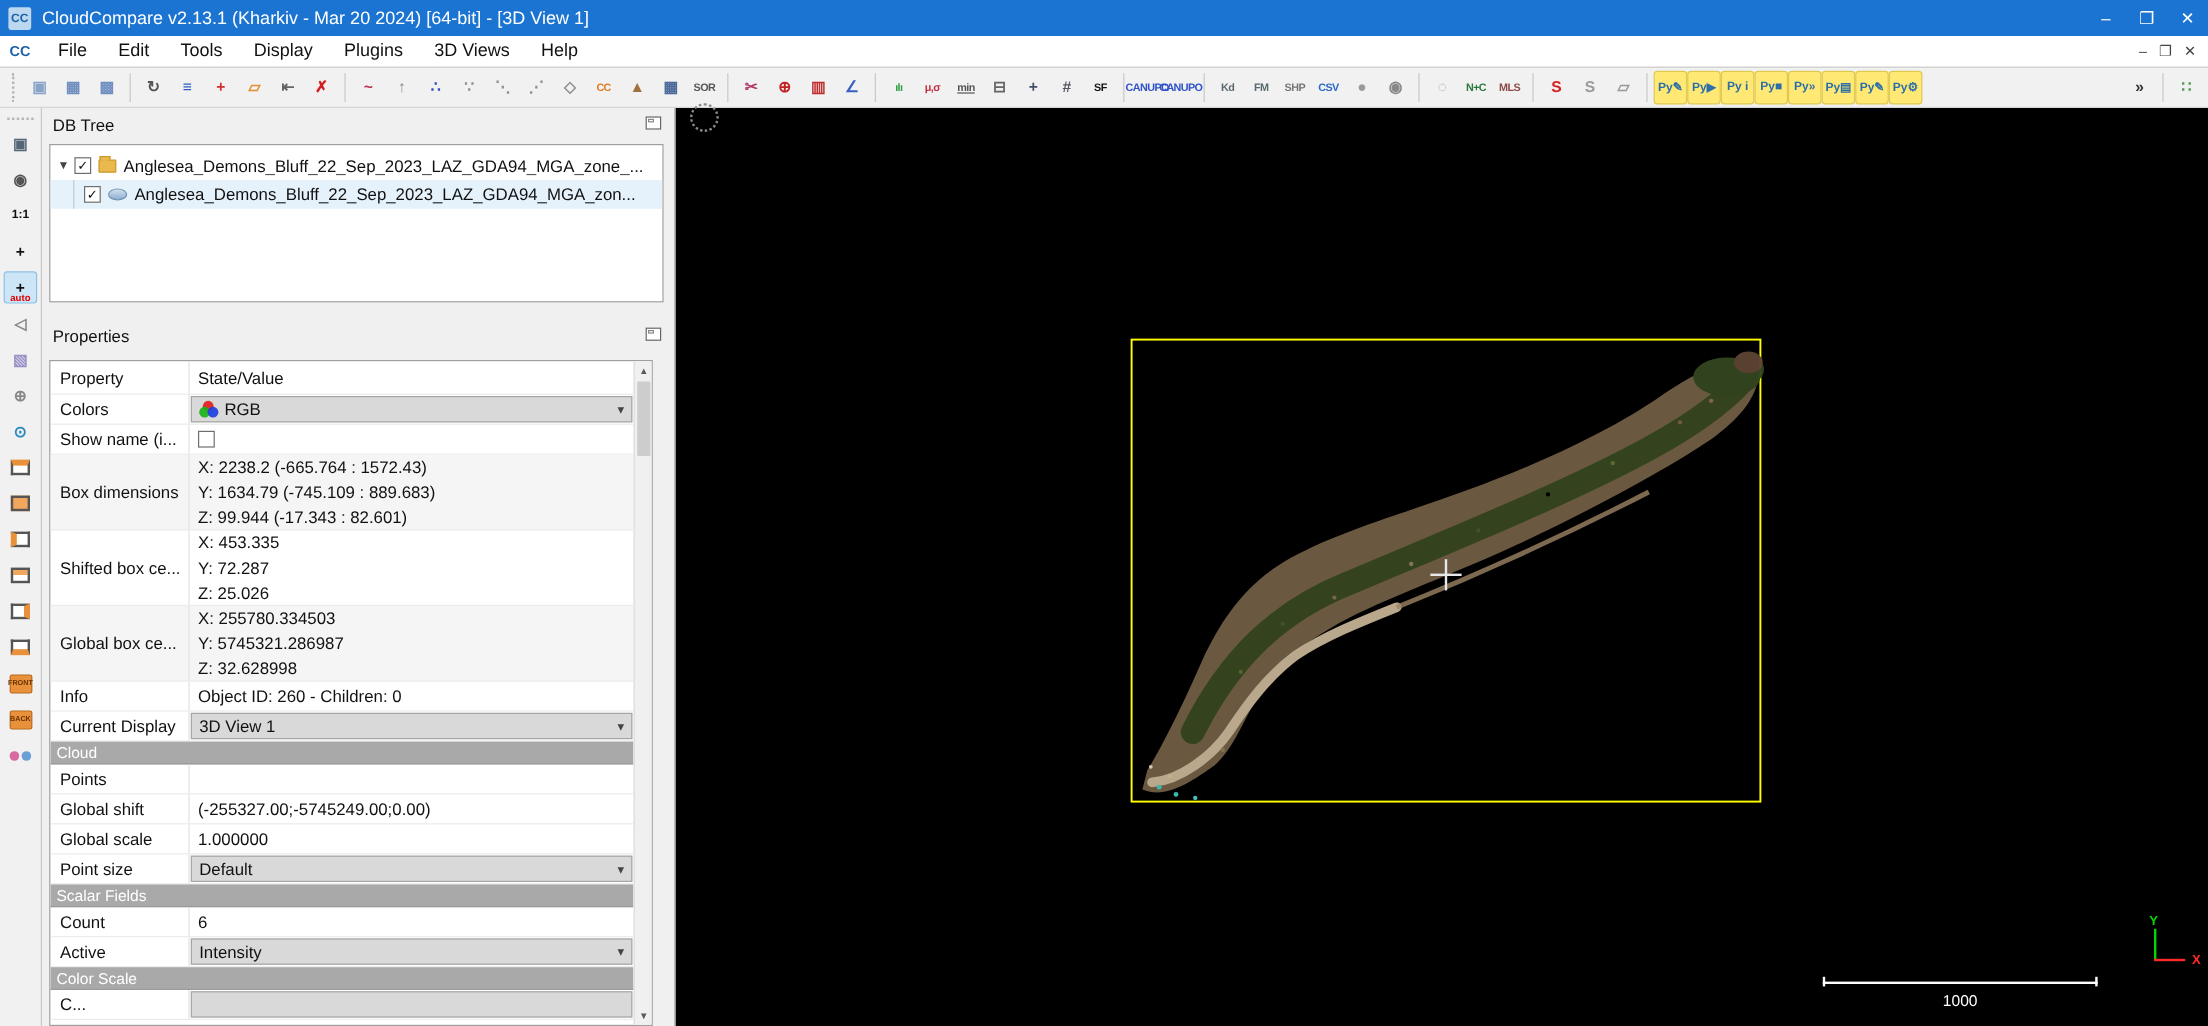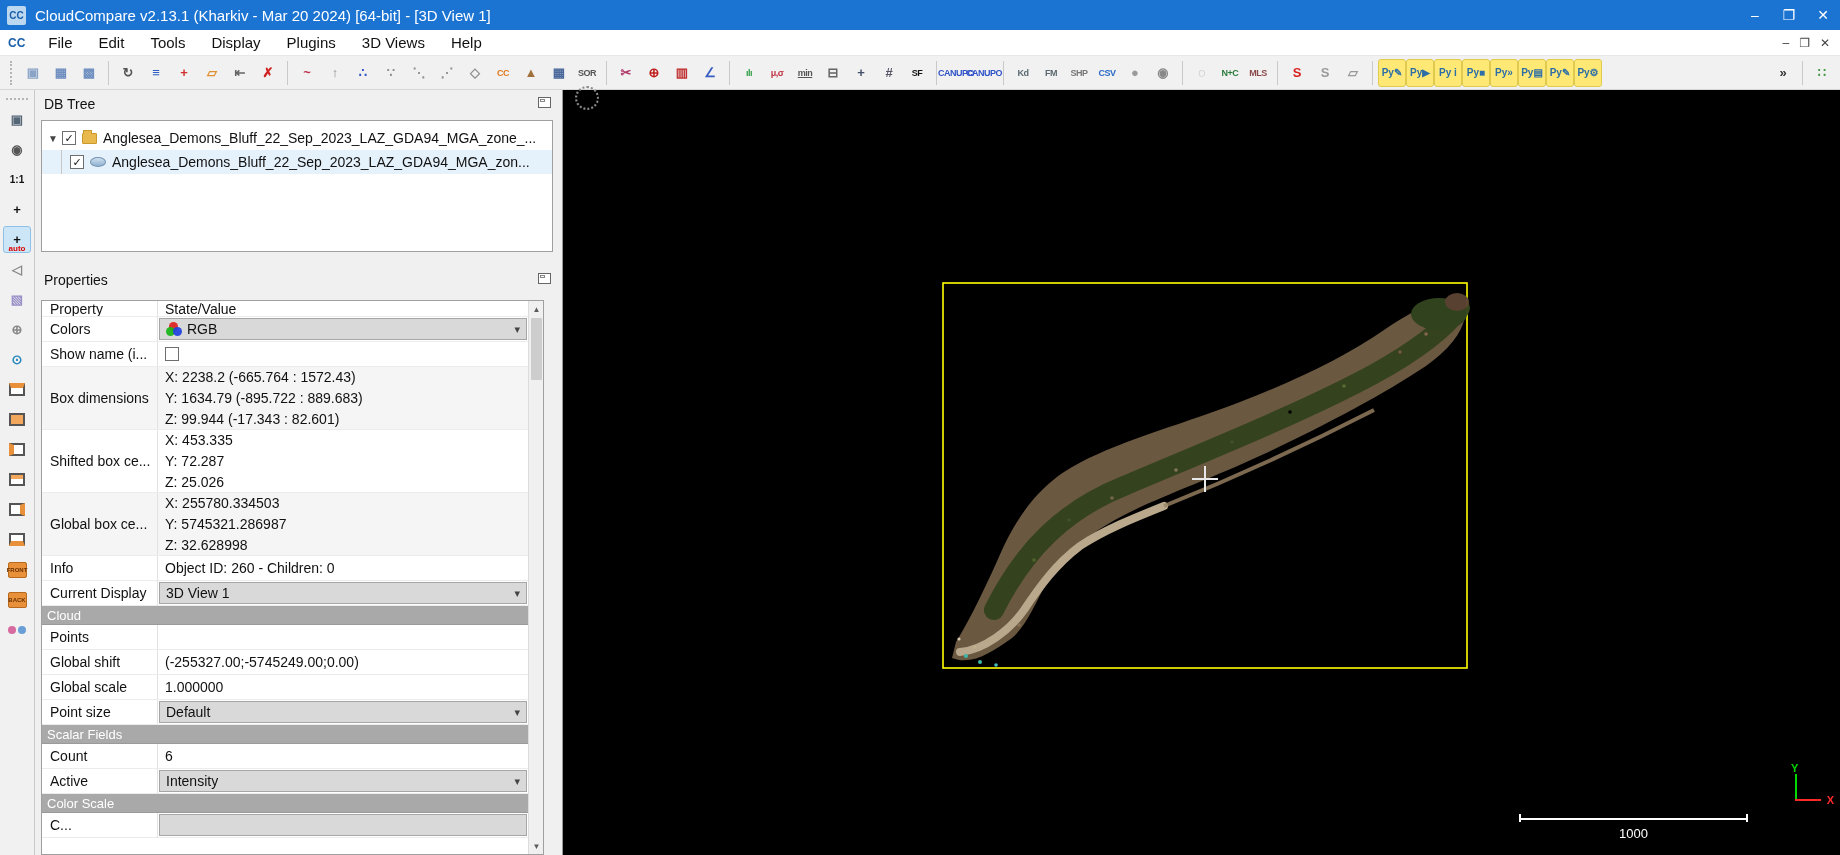--- a/index.html
+++ b/index.html
@@ -99,21 +99,21 @@
   #ptable { position:absolute; left:6px; top:210px; width:503px; height:555px;
     border:1px solid #9f9f9f; background:#fff; display:flex; overflow:hidden; }
   #prows { width:488px; overflow:hidden; }
   .prow { display:flex; border-bottom:1px solid #ececec; }
   .plabel { width:116px; flex:0 0 auto; padding:0 0 0 8px; display:flex;
     align-items:center; border-right:1px solid #e2e2e2; overflow:hidden;
     white-space:nowrap; }
   .pval { flex:1; display:flex; align-items:center; padding-left:7px;
     overflow:hidden; white-space:nowrap; }
   .prow.alt { background:#f5f5f5; }
-  .prow.hrow { height:16px; }
+  .prow.hrow { height:28px; }
   .prow.hrow .plabel, .prow.hrow .pval { color:#111; }
   .prow.single { height:25px; }
   .prow.tri { height:63px; }
   .pval.multi { flex-direction:column; align-items:flex-start;
     justify-content:center; line-height:21px; padding-left:7px; }
   .psection { height:19px; background:#a9a9a9; color:#fff; display:flex;
     align-items:center; padding-left:5px; font-size:13px;
     border-bottom:1px solid #9a9a9a; }
   .combo { flex:1; align-self:stretch; margin:1px; background:#d9d9d9;
     border:1px solid #a6a6a6; display:flex; align-items:center; padding-left:6px;
@@ -365,21 +365,21 @@
         <div class="prow single">
           <div class="plabel">Show name (i...</div>
           <div class="pval">
             <span class="pchk"></span>
           </div>
         </div>
         <div class="prow tri alt">
           <div class="plabel">Box dimensions</div>
           <div class="pval multi">
             <div>X: 2238.2 (-665.764 : 1572.43)</div>
-            <div>Y: 1634.79 (-895.722 : 889.683)</div>
+            <div>Y: 1634.79 (-745.109 : 889.683)</div>
             <div>Z: 99.944 (-17.343 : 82.601)</div>
           </div>
         </div>
         <div class="prow tri">
           <div class="plabel">Shifted box ce...</div>
           <div class="pval multi">
             <div>X: 453.335</div>
             <div>Y: 72.287</div>
             <div>Z: 25.026</div>
           </div>

